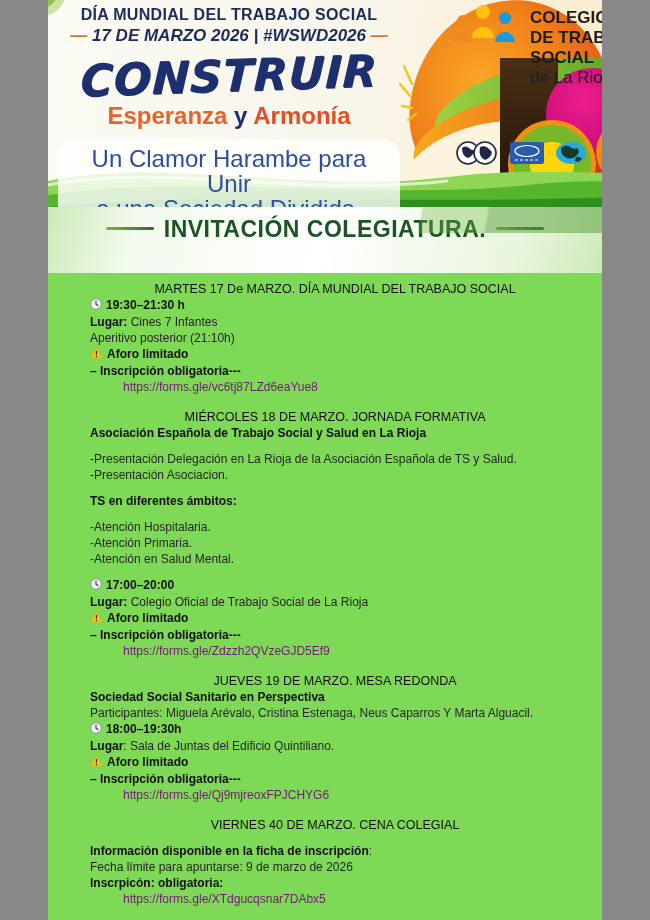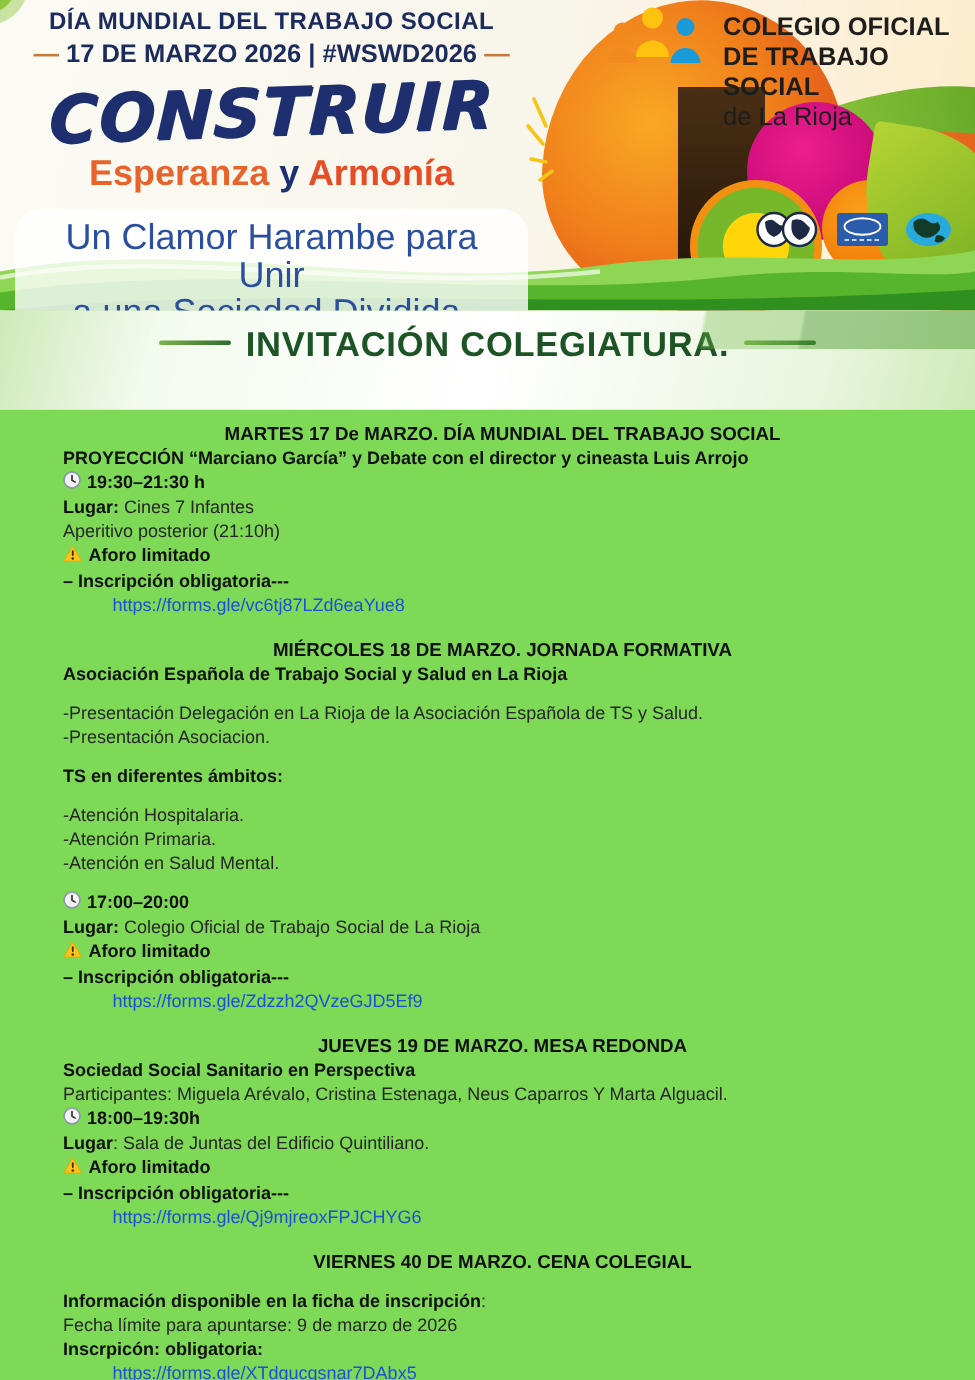--- a/index.html
+++ b/index.html
@@ -1,17 +1,17 @@
 <!DOCTYPE html>
 <html><head>
 <meta charset="utf-8">
 <title>Poster</title>
 <style>
   html,body{margin:0;padding:0;background:#888;}
-  .poster{position:relative;width:650px;height:920px;margin:0 auto;overflow:hidden;
+  .poster{position:relative;width:554px;height:920px;margin:0 auto;overflow:hidden;
           font-family:"Liberation Sans",sans-serif;background:#fff;display:flex;flex-direction:column;}
 
   
   .hero{position:relative;height:207px;flex:0 0 auto;
         background:linear-gradient(100deg,#fbfbf4 0%,#f8f5ea 55%,#fdeccc 100%);overflow:hidden;}
   .shape{position:absolute;}
   .corner-sprout{left:-8px;top:-10px;width:44px;height:50px;
         background:radial-gradient(circle at 0 0,#8cc63f 0 18px,rgba(140,198,63,.45) 19px 26px,transparent 27px);}
   .egg{left:362px;top:0px;width:202px;height:210px;border-radius:52% 48% 50% 50%/56% 50% 50% 44%;
         transform:rotate(3deg);
@@ -31,21 +31,21 @@
         background:radial-gradient(circle,#ffd60a 0 35%,#76b82a 36% 62%,#f29111 63% 78%,transparent 79%);}
   .circ-orange2{left:548px;top:120px;width:64px;height:64px;border-radius:50%;
         background:radial-gradient(circle at 40% 35%,#f9a11b,#ef6c00);}
   .leaf{left:574px;top:88px;width:108px;height:118px;border-radius:4% 72% 4% 72%;transform:rotate(9deg);
         background:linear-gradient(135deg,#b6d433,#6aa820);}
   .rays{left:350px;top:58px;}
   .hills{position:absolute;left:0;bottom:0;width:650px;height:56px;z-index:4;}
 
   .hero-left{position:absolute;left:10px;top:6px;width:342px;text-align:center;z-index:5;}
   .kicker{font-size:16px;font-weight:bold;color:#1b2b5c;letter-spacing:.3px;}
-  .dateline{font-size:17px;font-weight:bold;color:#1b2b5c;margin-top:2px;}
+  .dateline{font-size:17px;font-weight:bold;color:#1b2b5c;margin-top:2px;font-style:italic;}
   .dateline .dash{color:#c7783a;font-weight:bold;}
   .construir{font-family:"DejaVu Sans","Liberation Sans",sans-serif;font-size:44px;line-height:48px;
         font-weight:800;font-style:italic;color:#1d2f6e;letter-spacing:1px;margin:6px 0 2px;
         transform:rotate(-2deg) skewX(-4deg);text-shadow:1px 1px 0 #1d2f6e;}
   .subtitle{font-size:24px;font-weight:bold;margin-top:2px;}
   .w-orange{color:#e8632c;} .w-navy{color:#1d2f6e;} .w-red{color:#e44d26;}
   .pill{display:inline-block;margin-top:9px;background:rgba(255,255,255,.8);border-radius:18px;
         padding:7px 14px;color:#2b4f9e;font-size:24px;line-height:25px;}
 
   .hero-right{position:absolute;left:402px;top:4px;width:246px;display:flex;gap:4px;
@@ -62,25 +62,25 @@
         clip-path:polygon(0 0,100% 0,100% 100%,30% 100%);}
   .invite-l1{padding-top:9px;font-size:23px;font-weight:bold;color:#1d5426;letter-spacing:.5px;}
   .invite-l1 .rule{display:inline-block;vertical-align:middle;width:48px;height:3px;margin:0 10px 4px;
         border-radius:2px;background:linear-gradient(90deg,#7cb24a,#2f6a2f);}
   .invite-l2{font-size:23px;font-weight:bold;color:#1d5426;margin-top:2px;letter-spacing:.2px;}
 
   
   .events{flex:1 1 auto;background:#7ed957;padding:8px 22px 0 42px;color:#222;
         font-size:12px;line-height:16px;}
   .event + .event{margin-top:14px;}
-  .ev-heading{text-align:center;font-weight:bold;font-size:12.5px;color:#101010;}
+  .ev-heading{text-align:center;font-weight:normal;font-size:12.5px;color:#101010;}
   .line{color:#262626;}
   .line.b{font-weight:bold;color:#101010;}
   .line .lbl{font-weight:bold;color:#101010;}
-  .line.link{color:#1d4ed8;cursor:pointer;padding-left:33px;}
+  .line.link{color:#701a75;cursor:pointer;padding-left:33px;}
   .gapline{height:10px;}
   .icon{display:inline-block;vertical-align:-1px;margin-right:4px;}
 </style>
 </head>
 <body>
 
 <div class="poster">
 
   <header class="hero">
     <div class="shape corner-sprout"></div>
@@ -177,21 +177,20 @@
 
   <section class="invite">
     <div class="invite-l1">
       <span class="rule"></span><span>INVITACIÓN COLEGIATURA.</span><span class="rule"></span>
     </div>
   </section>
 
   <main class="events" id="events-root">
       <section class="event">
         <div class="ev-heading">MARTES 17 De MARZO. DÍA MUNDIAL DEL TRABAJO SOCIAL</div>
-        <div class="line b">PROYECCIÓN “Marciano García” y Debate con el director y cineasta Luis Arrojo</div>
         <div class="line b"><span class="icon"><svg width="12" height="12" viewBox="0 0 12 12">
               <circle cx="6" cy="6" r="5.3" fill="#f2f2f2" stroke="#8a96a8" stroke-width="1"></circle>
               <path d="M6 3v3.2l2.1 1.2" stroke="#333" stroke-width="1.1" fill="none" stroke-linecap="round"></path>
             </svg></span><span>19:30–21:30 h</span></div>
         <div class="line"><span class="lbl">Lugar:</span><span> Cines 7 Infantes</span></div>
         <div class="line">Aperitivo posterior (21:10h)</div>
         <div class="line b"><span class="icon"><svg width="13" height="12" viewBox="0 0 13 12">
               <path d="M6.5 0.8 L12.3 11 H0.7 Z" fill="#ffc21c" stroke="#e6a800" stroke-width="0.6" stroke-linejoin="round"></path>
               <rect x="5.9" y="3.8" width="1.2" height="3.8" rx="0.6" fill="#3a2c00"></rect>
               <circle cx="6.5" cy="9.3" r="0.85" fill="#3a2c00"></circle>

